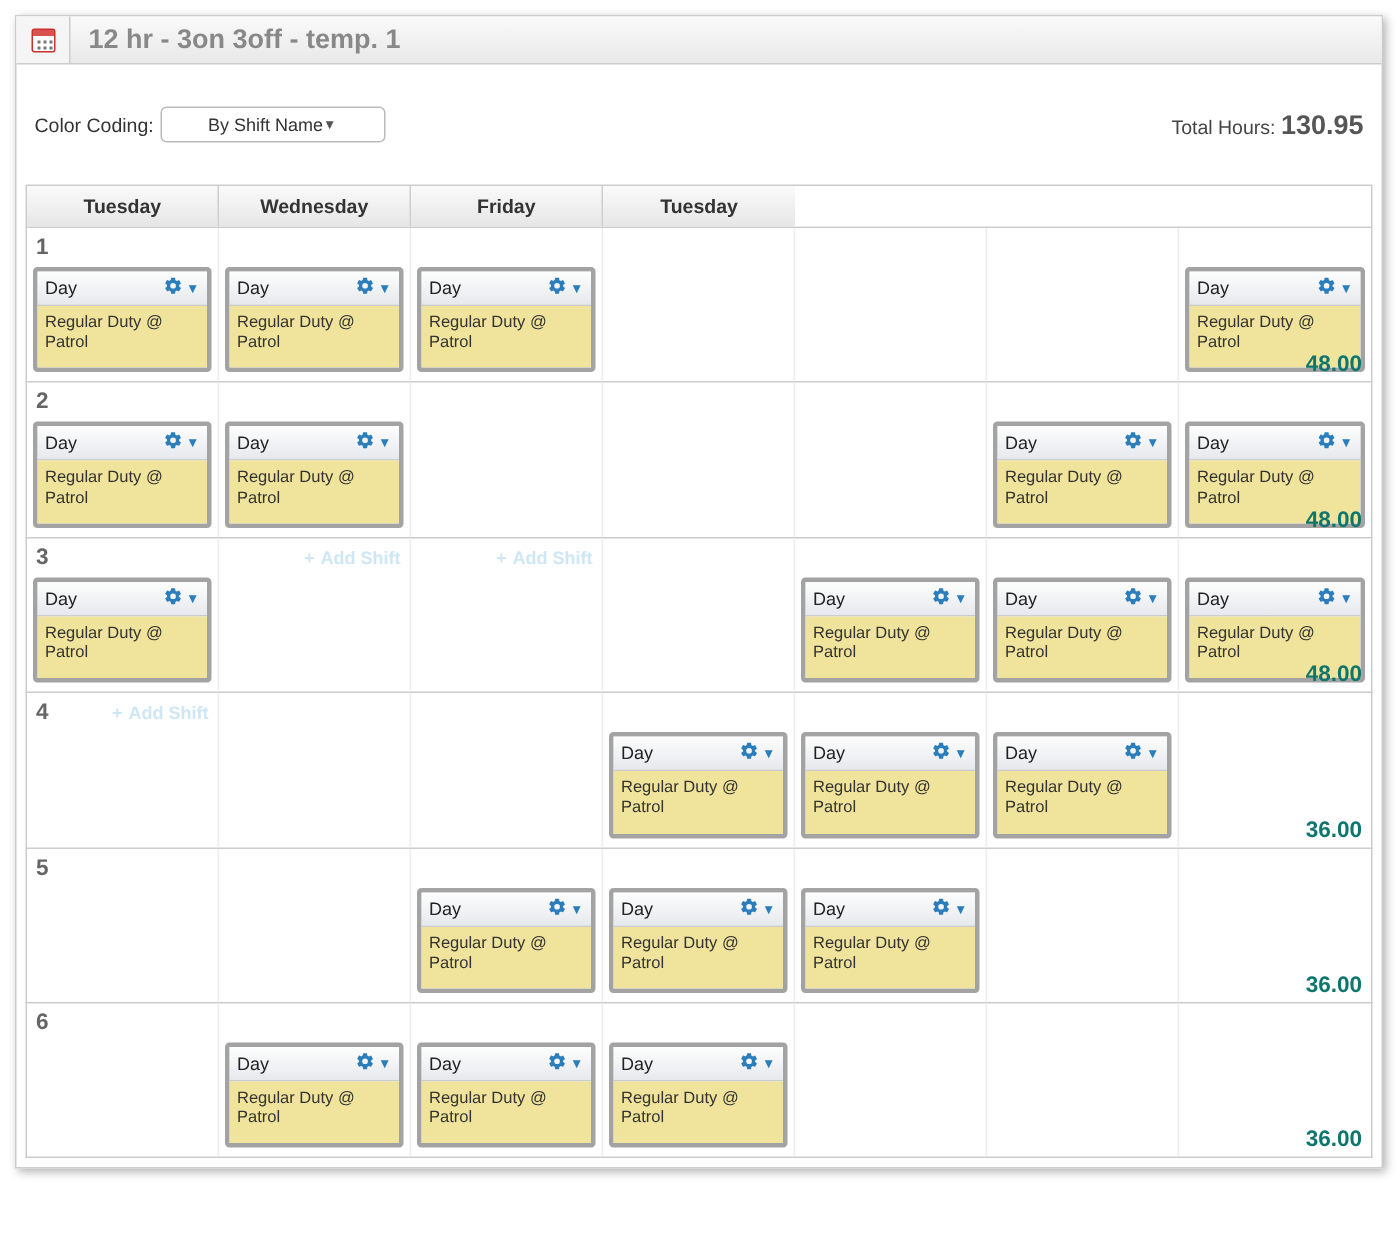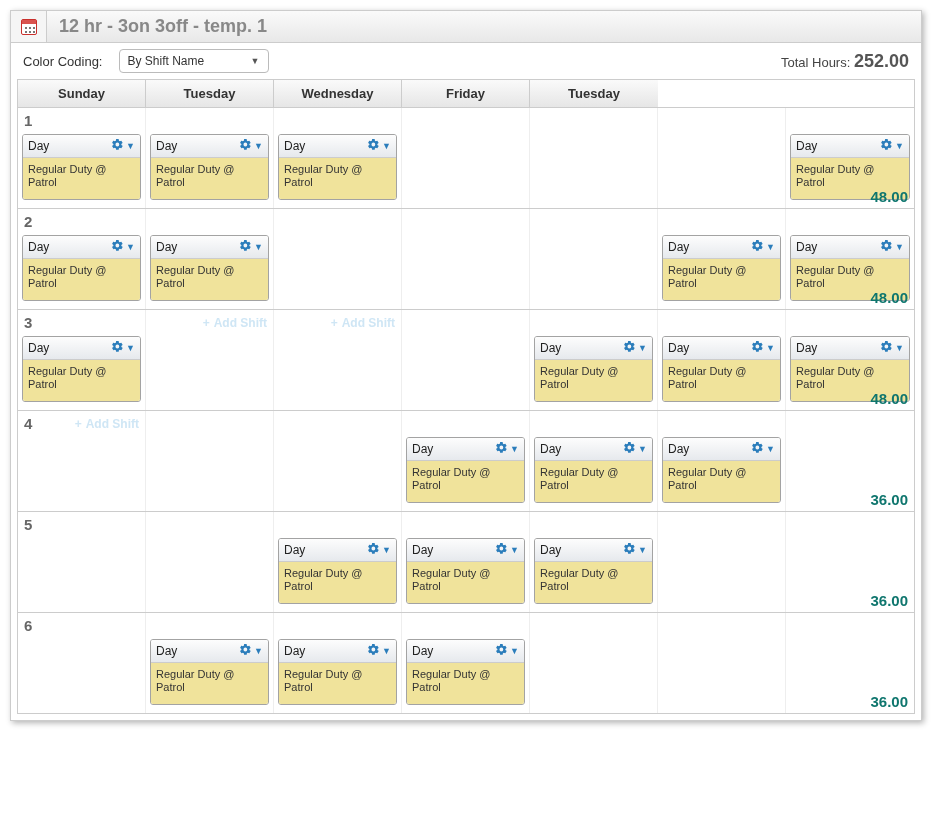--- a/index.html
+++ b/index.html
@@ -59,36 +59,36 @@
   }
   .title-text {
     padding: 0 12px;
     color: #888;
     font-weight: bold;
     font-size: 18px;
   }
   .controls-row {
     display: flex;
     align-items: center;
-    padding: 6px 12px;
-    gap: 16px;
+    padding: 28px 12px;
+    gap: 4px;
   }
   .controls-label {
     font-size: 13px;
     color: #333;
   }
   .select-wrap {
     display: inline-flex;
     align-items: center;
     border: 1px solid #bbb;
     border-radius: 4px;
     padding: 4px 8px;
     background: #fff;
     min-width: 150px;
-    justify-content: space-between;
+    justify-content: center;
     cursor: pointer;
   }
   .select-wrap .tri {
     font-size: 9px;
     color: #555;
   }
   .spacer { flex: 1; }
   .total-hours {
     font-size: 13px;
     color: #444;
@@ -142,21 +142,21 @@
   }
   .week-hours {
     position: absolute;
     bottom: 3px;
     right: 6px;
     font-size: 15px;
     font-weight: bold;
     color: #0f766e;
   }
   .shift-card {
-    border: 1px solid #a3a3a3;
+    border: 3px solid #a3a3a3;
     border-radius: 3px;
     overflow: hidden;
     background: #fff;
     margin-bottom: 2px;
   }
   .shift-head {
     display: flex;
     align-items: center;
     justify-content: space-between;
     padding: 3px 5px;
@@ -214,26 +214,25 @@
 
   <div class="controls-row">
     <span class="controls-label">Color Coding:</span>
     <div class="select-wrap">
       <span>By Shift Name</span>
       <span class="tri">▼</span>
     </div>
     <div class="spacer"></div>
     <div class="total-hours">
       <span>Total Hours:</span>
-      <span class="num">252.00</span>
+      <span class="num">130.95</span>
     </div>
   </div>
 
   <div class="day-headers" id="day-headers">
-      <div>Sunday</div>
       <div>Tuesday</div>
       <div>Wednesday</div>
       <div>Friday</div>
       <div>Tuesday</div>
     </div>
 
   <div class="weeks" id="weeks">
       <div class="week">
         <div class="cell">
           <div class="week-num">1</div>

